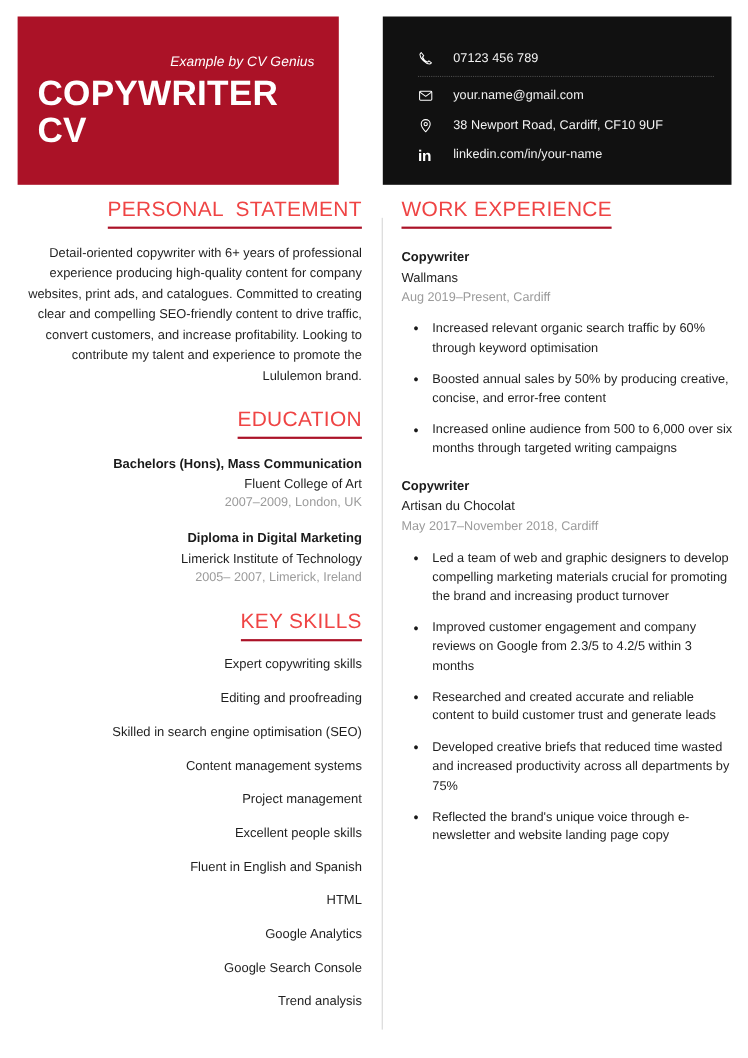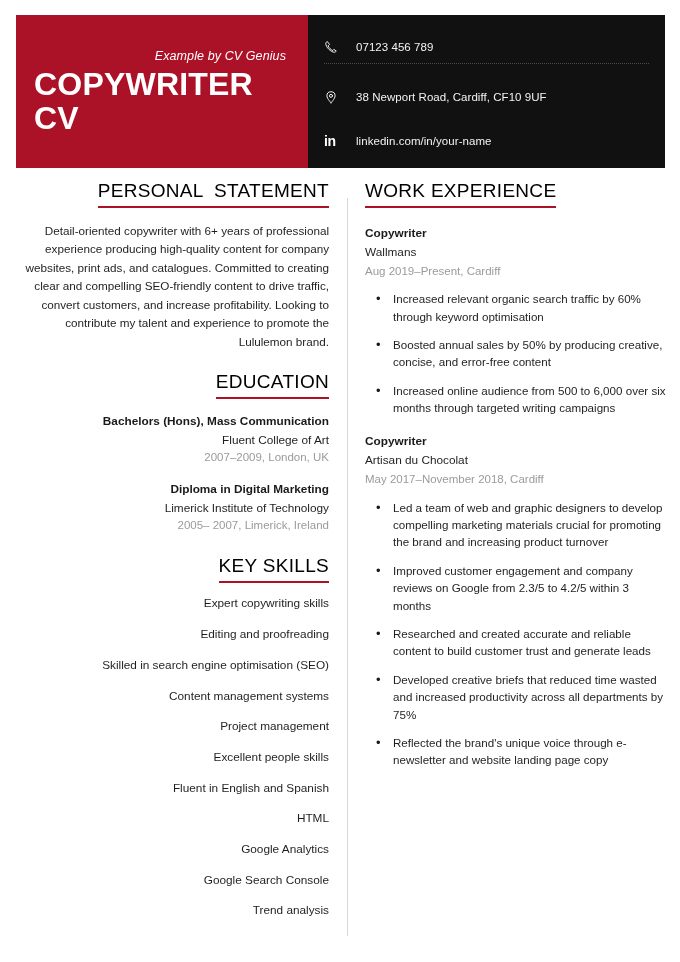--- a/index.html
+++ b/index.html
@@ -56,24 +56,25 @@
     font-weight: bold;
     letter-spacing: .2px;
     line-height: 1.05;
     text-align: left;
   }
 
   .header-right {
     flex: 1;
     background: #111111;
     box-sizing: border-box;
-    padding: 18px 16px 14px 16px;
+    padding: 18px 16px 14px 32px;
     display: flex;
     flex-direction: column;
-    justify-content: space-between;
+    justify-content: flex-end;
+    margin-left: 40px;
   }
   .contact-row {
     display: flex;
     align-items: center;
     min-height: 25px;
     padding: 1px 0;
   }
   .contact-row.sep {
     border-bottom: 1px dotted #4a4a4a;
     padding-bottom: 4px;
@@ -127,21 +128,21 @@
     width: 333px;
     box-sizing: border-box;
     padding: 0 14px 0 18px;
   }
 
   
   .sec-head {
     font-size: 19px;
     font-weight: normal;
     letter-spacing: .3px;
-    color: #000000;
+    color: #ef4444;
     padding-bottom: 4px;
     white-space: pre;
   }
   .sec-head-wrap {
     display: flex;
   }
   .left .sec-head-wrap { justify-content: flex-end; }
   .right .sec-head-wrap { justify-content: flex-start; }
   .sec-head-inner { display: inline-block; }
   .sec-rule {
@@ -241,20 +242,29 @@
 
       <div class="contact-row sep">
         <span class="contact-icon">
           <svg width="14" height="14" viewBox="0 0 24 24" fill="none" stroke="#ffffff" stroke-width="1.6" stroke-linecap="round" stroke-linejoin="round">
             <path d="M5 3c-1 1-2 2-2 3 0 6 9 15 15 15 1 0 2-1 3-2l-4-3-2 2c-3-1-7-5-8-8l2-2z"></path>
           </svg>
         </span>
         <span class="contact-text">07123 456 789</span>
       </div>
 
+      <div class="contact-row">
+        <span class="contact-icon">
+          <svg width="14" height="14" viewBox="0 0 24 24" fill="none" stroke="#ffffff" stroke-width="1.6" stroke-linecap="round" stroke-linejoin="round">
+            <rect x="2.5" y="5" width="19" height="14" rx="1.5"></rect>
+            <path d="M3 6.5l9 6.5 9-6.5"></path>
+          </svg>
+        </span>
+        <span class="contact-text">your.name@gmail.com</span>
+      </div>
 
       <div class="contact-row">
         <span class="contact-icon">
           <svg width="14" height="14" viewBox="0 0 24 24" fill="none" stroke="#ffffff" stroke-width="1.6" stroke-linecap="round" stroke-linejoin="round">
             <path d="M12 22s7-7.2 7-12a7 7 0 1 0-14 0c0 4.8 7 12 7 12z"></path>
             <circle cx="12" cy="10" r="2.6"></circle>
           </svg>
         </span>
         <span class="contact-text">38 Newport Road, Cardiff, CF10 9UF</span>
       </div>

